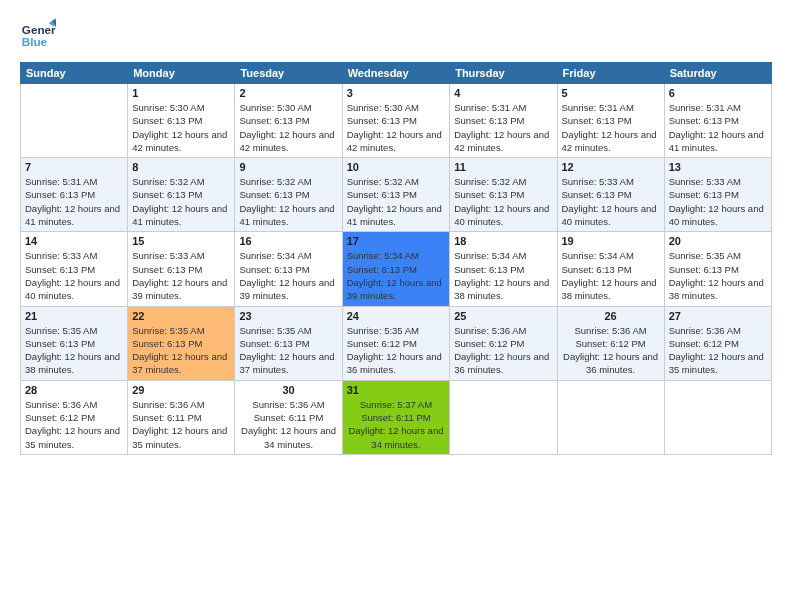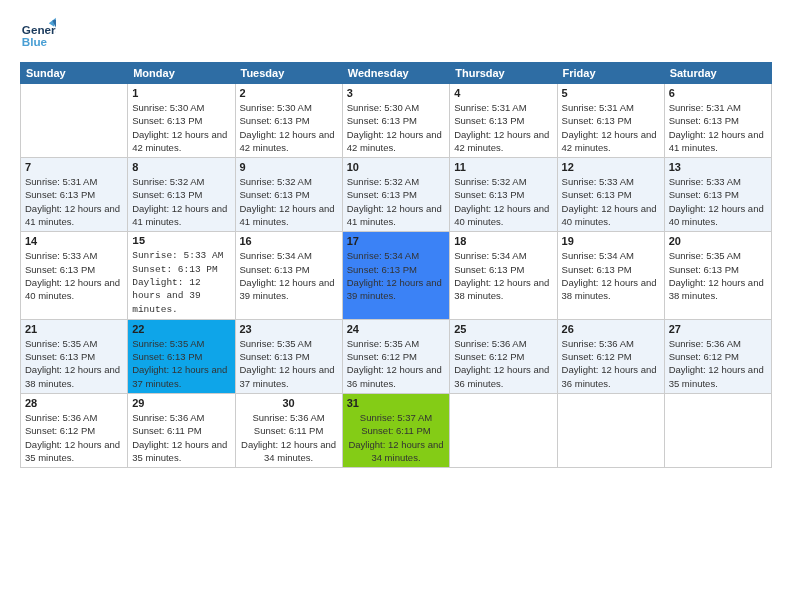--- a/index.html
+++ b/index.html
@@ -210,21 +210,21 @@
 Daylight: 12 hours and 40 minutes.</div>
           </td>
         </tr>
         <tr>
           <td style="background: rgb(255, 255, 255);">
             <div class="day-num">14</div>
             <div class="day-detail" style="white-space: pre-line;">Sunrise: 5:33 AM
 Sunset: 6:13 PM
 Daylight: 12 hours and 40 minutes.</div>
           </td>
-          <td style="background: rgb(255, 255, 255); font-family: Liberation Mono, monospace;">
+          <td style="background: rgb(255, 255, 255);">
             <div class="day-num">15</div>
             <div class="day-detail" style="white-space: pre-line;">Sunrise: 5:33 AM
 Sunset: 6:13 PM
 Daylight: 12 hours and 39 minutes.</div>
           </td>
           <td style="background: rgb(255, 255, 255);">
             <div class="day-num">16</div>
             <div class="day-detail" style="white-space: pre-line;">Sunrise: 5:34 AM
 Sunset: 6:13 PM
 Daylight: 12 hours and 39 minutes.</div>
@@ -254,21 +254,21 @@
 Daylight: 12 hours and 38 minutes.</div>
           </td>
         </tr>
         <tr>
           <td style="background: rgb(237, 243, 250);">
             <div class="day-num">21</div>
             <div class="day-detail" style="white-space: pre-line;">Sunrise: 5:35 AM
 Sunset: 6:13 PM
 Daylight: 12 hours and 38 minutes.</div>
           </td>
-          <td style="background: #0ea5e9;">
+          <td style="background: #fdba74;">
             <div class="day-num">22</div>
             <div class="day-detail" style="white-space: pre-line;">Sunrise: 5:35 AM
 Sunset: 6:13 PM
 Daylight: 12 hours and 37 minutes.</div>
           </td>
           <td style="background: rgb(237, 243, 250);">
             <div class="day-num">23</div>
             <div class="day-detail" style="white-space: pre-line;">Sunrise: 5:35 AM
 Sunset: 6:13 PM
 Daylight: 12 hours and 37 minutes.</div>
@@ -278,21 +278,21 @@
             <div class="day-detail" style="white-space: pre-line;">Sunrise: 5:35 AM
 Sunset: 6:12 PM
 Daylight: 12 hours and 36 minutes.</div>
           </td>
           <td style="background: rgb(237, 243, 250);">
             <div class="day-num">25</div>
             <div class="day-detail" style="white-space: pre-line;">Sunrise: 5:36 AM
 Sunset: 6:12 PM
 Daylight: 12 hours and 36 minutes.</div>
           </td>
-          <td style="background: rgb(237, 243, 250);">
+          <td style="background: rgb(237, 243, 250); text-align: center;">
             <div class="day-num">26</div>
             <div class="day-detail" style="white-space: pre-line;">Sunrise: 5:36 AM
 Sunset: 6:12 PM
 Daylight: 12 hours and 36 minutes.</div>
           </td>
           <td style="background: rgb(237, 243, 250); margin-left: 44px;">
             <div class="day-num">27</div>
             <div class="day-detail" style="white-space: pre-line;">Sunrise: 5:36 AM
 Sunset: 6:12 PM
 Daylight: 12 hours and 35 minutes.</div>

